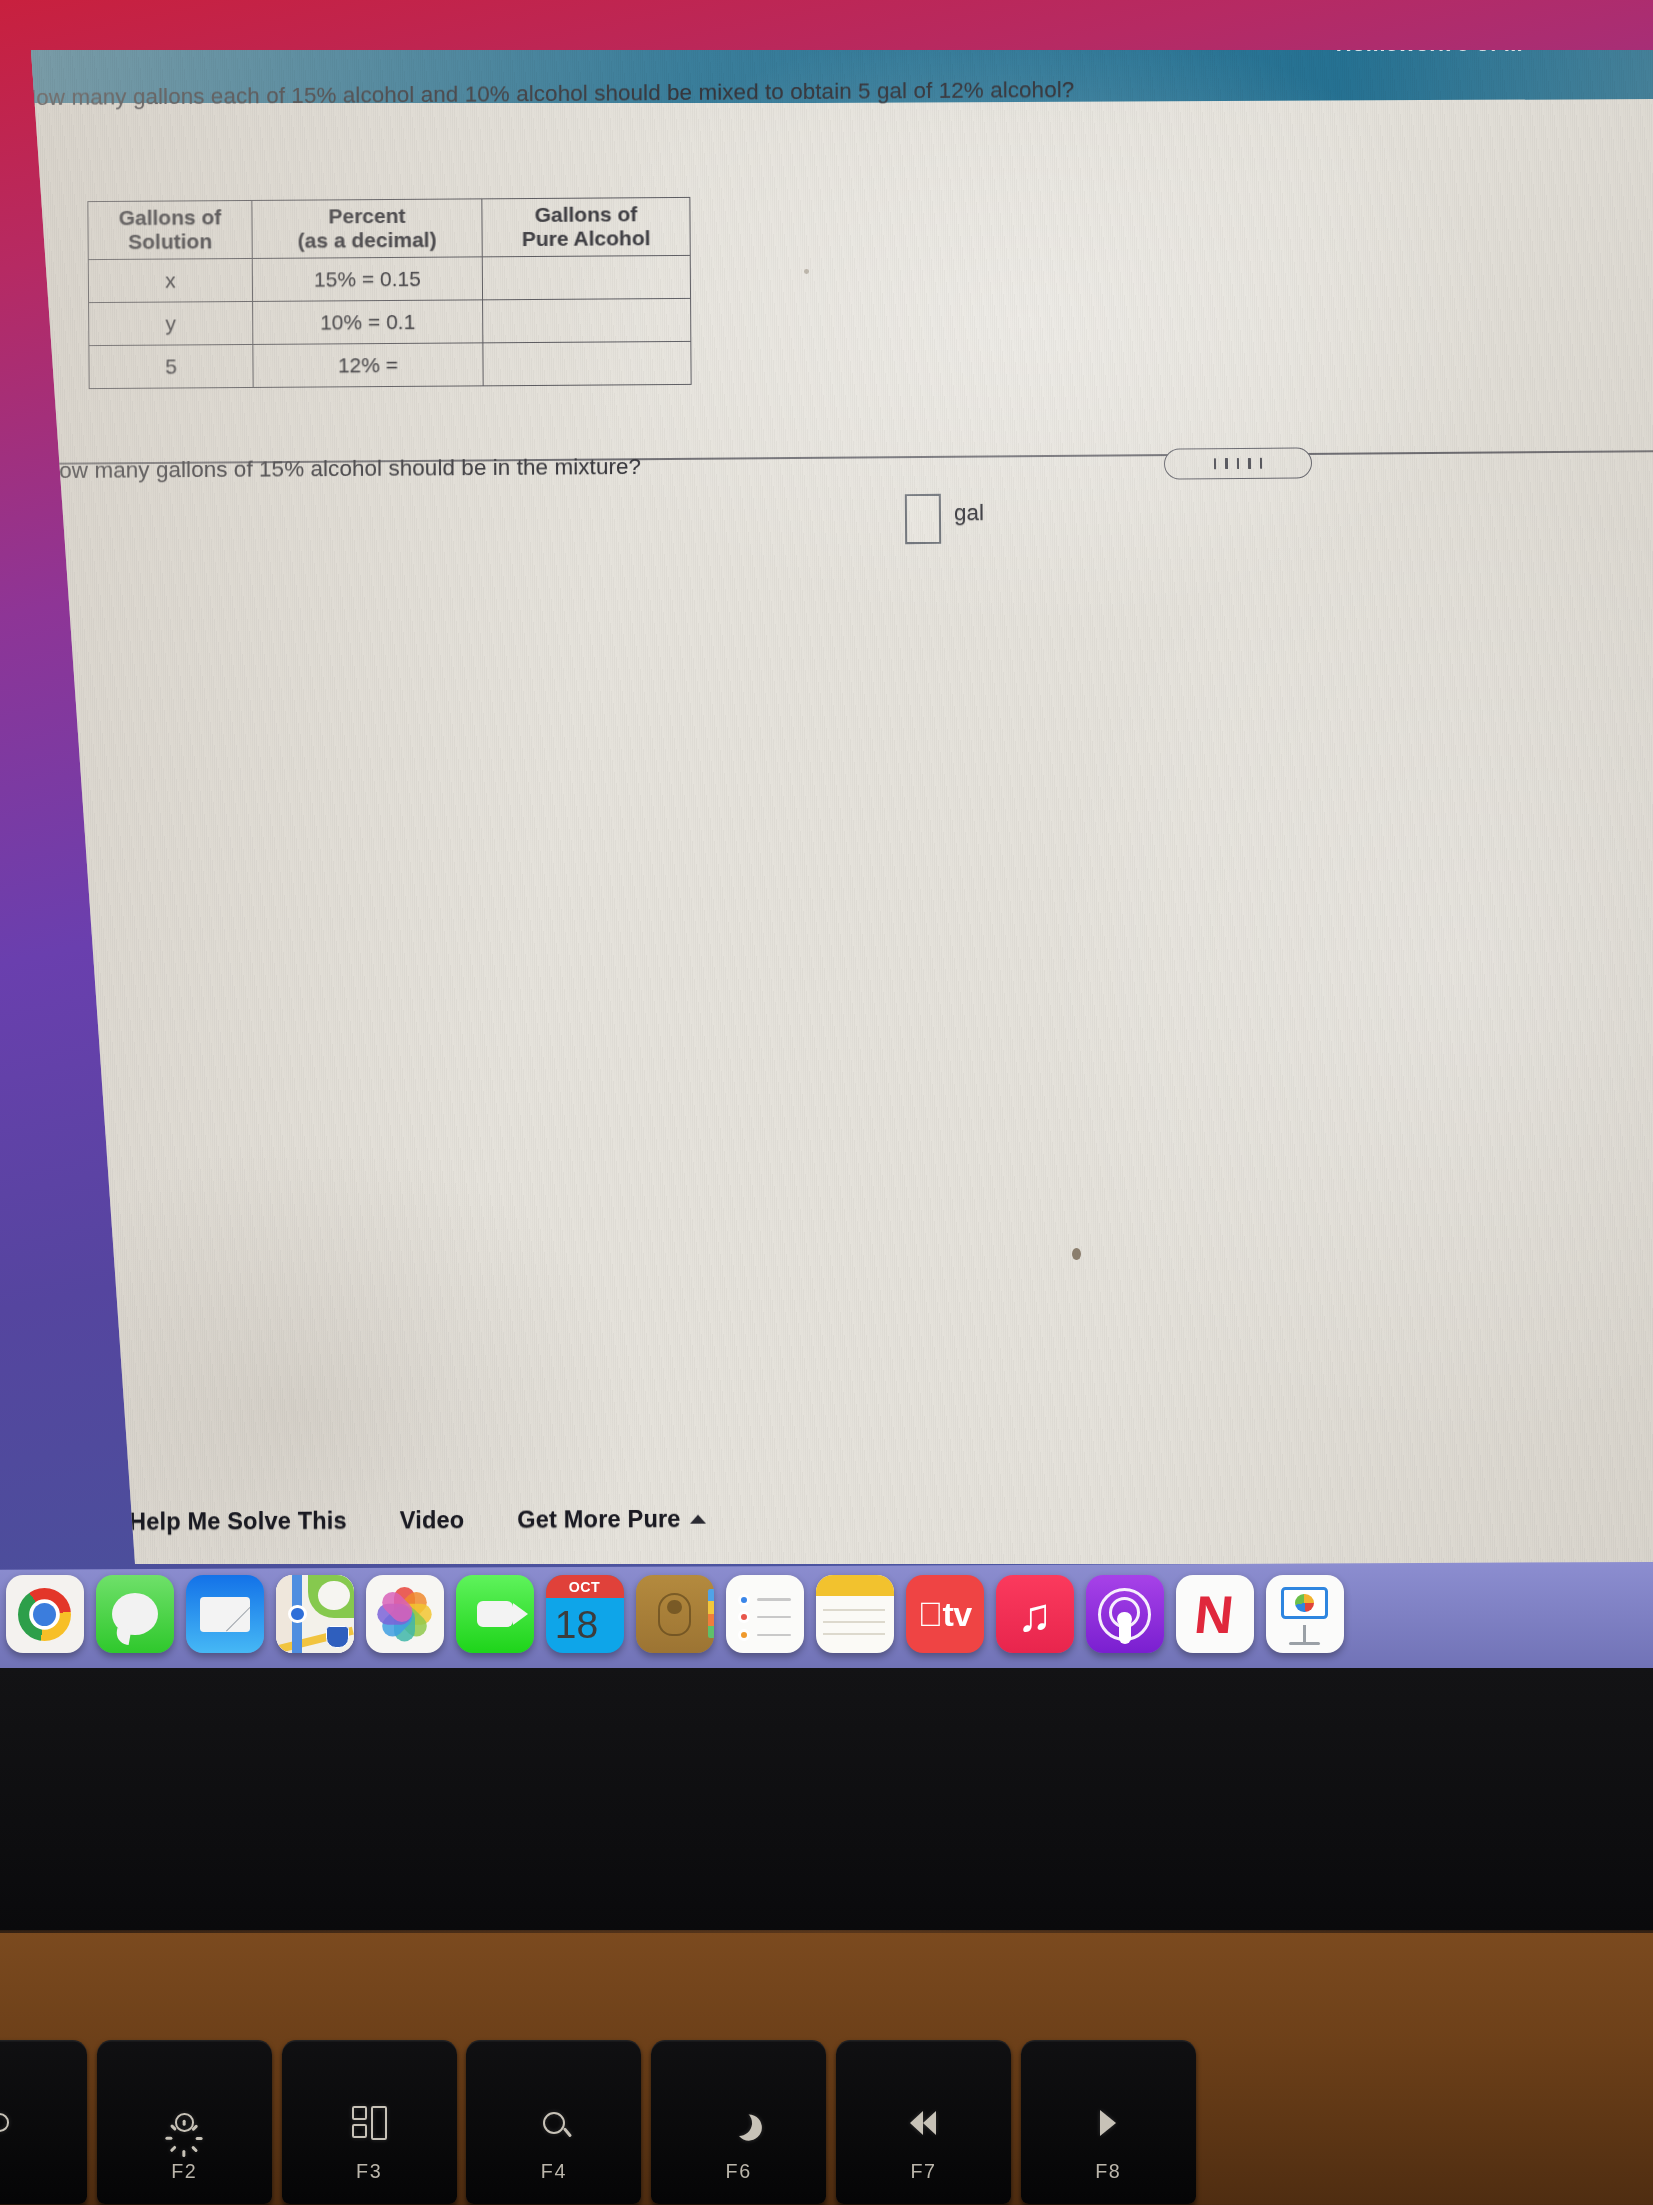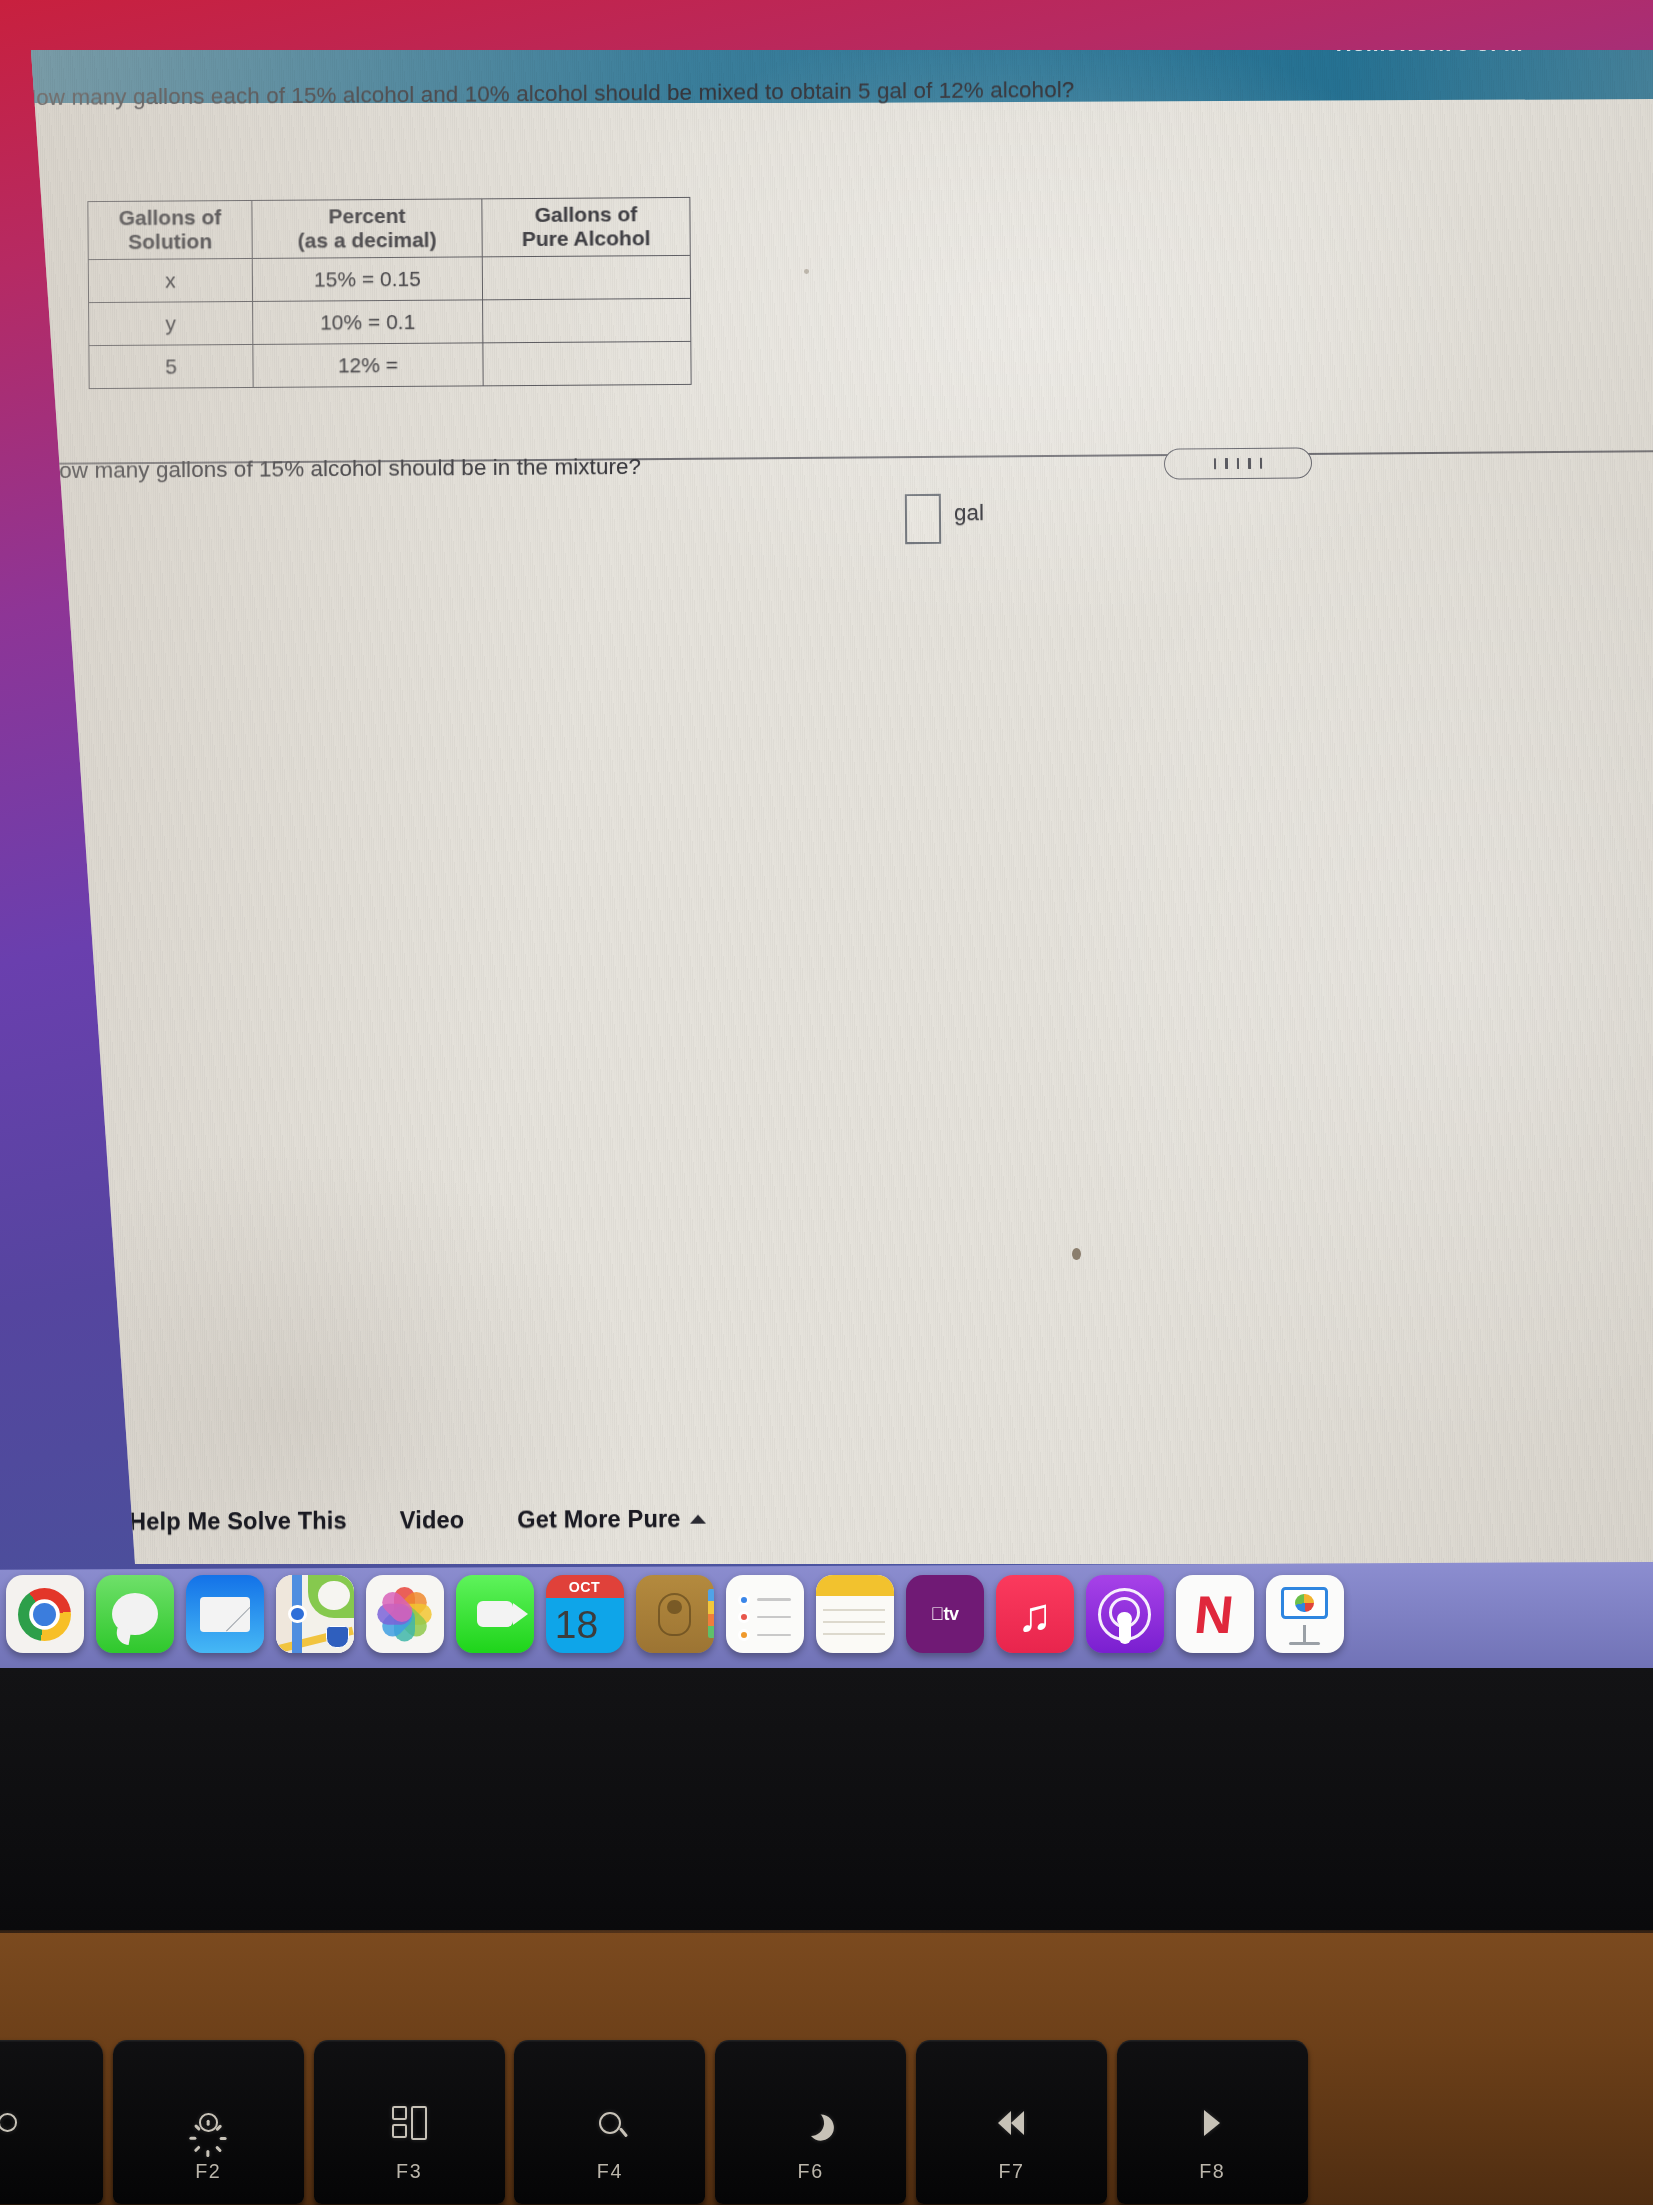--- a/index.html
+++ b/index.html
@@ -237,21 +237,21 @@
 
   .ic-reminders{background:#fbfbf9;}
   .ic-reminders .row{position:absolute;left:12px;display:flex;align-items:center;gap:7.7px;}
   .ic-reminders .dot{width:12px;height:12px;border-radius:50%;border:3.3px solid #fff;}
   .ic-reminders .line{width:34px;height:2.7px;background:#c9c9c9;border-radius:1.6px;}
 
   .ic-notes{background:#fbfaf6;}
   .ic-notes .hdr{position:absolute;left:0;top:0;width:78px;height:21px;background:#f2c22e;}
   .ic-notes .ln{position:absolute;left:7.7px;height:1.6px;background:#ddd9cd;width:62px;}
 
-  .ic-appletv{background:#701a75;color:#fff;font-size:18px;font-weight:600;letter-spacing:-0.5px;}
+  .ic-appletv{background:#ef4444;color:#fff;font-size:34px;font-weight:600;letter-spacing:-0.5px;}
   .ic-music{background:linear-gradient(180deg,#fb3a5d,#e8254d);}
   .ic-music .note{color:#fff;font-size:47px;line-height:1;}
   .ic-podcasts{background:linear-gradient(180deg,#a742e8,#7a1fd0);}
   .ic-podcasts .p1{width:53px;height:53px;border-radius:50%;border:3.8px solid rgba(255,255,255,.92);position:relative;}
   .ic-podcasts .p2{position:absolute;left:50%;top:50%;margin:-17.5px 0 0 -15.3px;width:31px;height:31px;
     border-radius:50%;border:3.8px solid rgba(255,255,255,.92);}
   .ic-podcasts .stick{position:absolute;left:50%;top:24px;width:12px;height:29.5px;margin-left:-6px;
     background:#fff;border-radius:6px;}
   .ic-podcasts .head{position:absolute;left:50%;top:21px;width:14.2px;height:14.2px;margin-left:-7.1px;border-radius:50%;background:#fff;}
 
@@ -282,21 +282,21 @@
     position:absolute;left:0;top:1933px;width:1654px;height:272px;
     background:linear-gradient(180deg,#7b4a1f 0%,#6d4019 40%,#4f2d11 100%);
   }
 
   #keyrow{
     position:absolute;left:0;top:2040px;width:1654px;height:165px;
     display:flex;align-items:flex-start;gap:9.8px;padding-left:-11px;
   }
   .key{
     position:relative;
-    width:191px;height:164px;flex:0 0 auto;
+    width:175px;height:164px;flex:0 0 auto;
     background:linear-gradient(180deg,#101012 0%,#0a0a0b 55%,#050506 100%);
     border-radius:14.2px 14.2px 7.7px 7.7px;
     box-shadow:inset 0 1.6px 0 rgba(255,255,255,.07), 0 3.3px 5.5px rgba(0,0,0,.6);
     display:flex;flex-direction:column;align-items:center;justify-content:flex-start;
     overflow:hidden;
   }
   .key .glyph{
     margin-top:58px;color:#d8d2c6;opacity:.92;
     display:flex;align-items:center;justify-content:center;height:49px;
     filter:drop-shadow(0 0 2.2px rgba(255,255,255,.18));

